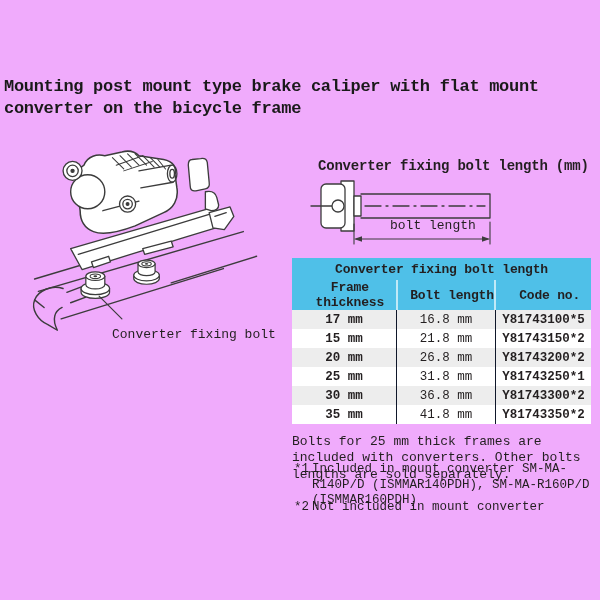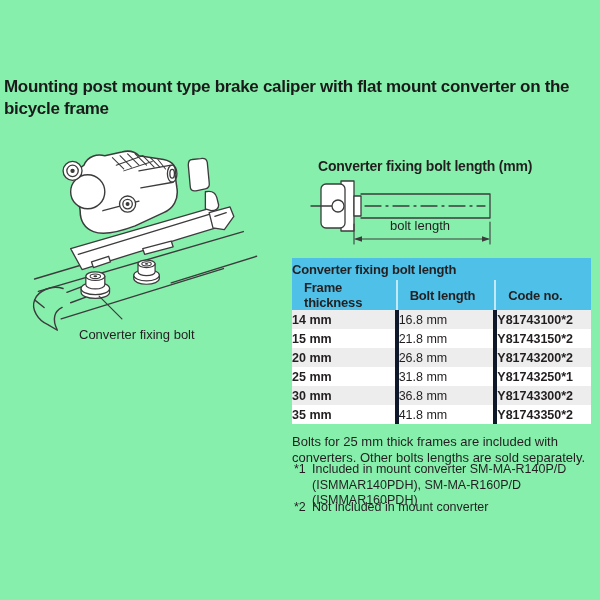--- a/index.html
+++ b/index.html
@@ -1,54 +1,54 @@
 <!DOCTYPE html>
 <html><head>
 <meta charset="utf-8">
 <style>
   html,body{margin:0;padding:0;background:#ffffff;}
   .canvas{
-    position:relative;width:600px;height:600px;background:#86efac;overflow:hidden;
-    font-family:Liberation Sans, sans-serif;color:#231f20;
+    position:relative;width:600px;height:600px;background:#f0abfc;overflow:hidden;
+    font-family:Liberation Mono, monospace;color:#231f20;
   }
   .page-title{
     position:absolute;left:4px;top:76px;width:594px;
     font-size:17px;font-weight:bold;line-height:1.28;letter-spacing:-0.3px;color:#1a1a1a;
   }
   
   .illustration{position:absolute;left:20px;top:150px;width:255px;height:185px;}
   .illustration svg{display:block;}
   .illustration-caption{
-    position:absolute;left:79px;top:327px;font-size:13px;color:#231f20;white-space:nowrap;
+    position:absolute;left:112px;top:327px;font-size:13px;color:#231f20;white-space:nowrap;
   }
   
   .right-col{position:absolute;left:292px;top:158px;width:299px;}
   .section-heading{
     position:absolute;left:0;top:0;font-size:14px;font-weight:bold;letter-spacing:-0.2px;white-space:nowrap;margin-left:26px;
   }
   .bolt-diagram{position:absolute;left:3px;top:22px;width:205px;height:70px;}
   .dim-label{
     position:absolute;left:95px;top:60px;font-size:13px;color:#231f20;white-space:nowrap;
   }
   
   .bolt-table{
     position:absolute;left:0;top:100px;width:299px;border-collapse:collapse;table-layout:fixed;
     font-size:12.5px;
   }
   .bolt-table col.c1{width:35%;} .bolt-table col.c2{width:33%;} .bolt-table col.c3{width:32%;}
-  .bolt-table th,.bolt-table td{padding:0;text-align:left;vertical-align:middle;}
+  .bolt-table th,.bolt-table td{padding:0;text-align:center;vertical-align:middle;}
   .bolt-table .tbl-title th{
     background:#4fc0e8;height:22px;font-size:13px;font-weight:bold;letter-spacing:-0.2px;
   }
   .bolt-table .col-head th{
     background:#4fc0e8;height:22px;font-size:13px;font-weight:bold;letter-spacing:-0.2px;padding-left:12px;
   }
   .bolt-table .col-head th + th{border-left:2px solid rgba(255,255,255,0.65);}
   .bolt-table tbody td{height:19px;}
-  .bolt-table tbody td + td{border-left:4px solid #0f172a;}
+  .bolt-table tbody td + td{border-left:1px solid #0f172a;}
   .bolt-table tbody tr:nth-child(odd){background:#ededed;}
   .bolt-table tbody tr:nth-child(even){background:#ffffff;}
   .bolt-table tbody td:nth-child(1),.bolt-table tbody td:nth-child(3){font-weight:bold;}
   
   .note{
     position:absolute;left:0;top:276px;width:299px;font-size:13px;line-height:1.25;color:#231f20;
   }
   .footnote{
     position:absolute;left:0;width:302px;font-size:12.5px;line-height:1.25;color:#231f20;
     padding-left:20px;box-sizing:border-box;
@@ -188,23 +188,23 @@
           <th colspan="3">Converter fixing bolt length</th>
         </tr>
         <tr class="col-head">
           <th>Frame thickness</th>
           <th>Bolt length</th>
           <th>Code no.</th>
         </tr>
       </thead>
       <tbody>
         <tr>
-          <td>14 mm</td>
+          <td>17 mm</td>
           <td>16.8 mm</td>
-          <td>Y81743100*2</td>
+          <td>Y81743100*5</td>
         </tr>
         <tr>
           <td>15 mm</td>
           <td>21.8 mm</td>
           <td>Y81743150*2</td>
         </tr>
         <tr>
           <td>20 mm</td>
           <td>26.8 mm</td>
           <td>Y81743200*2</td>

